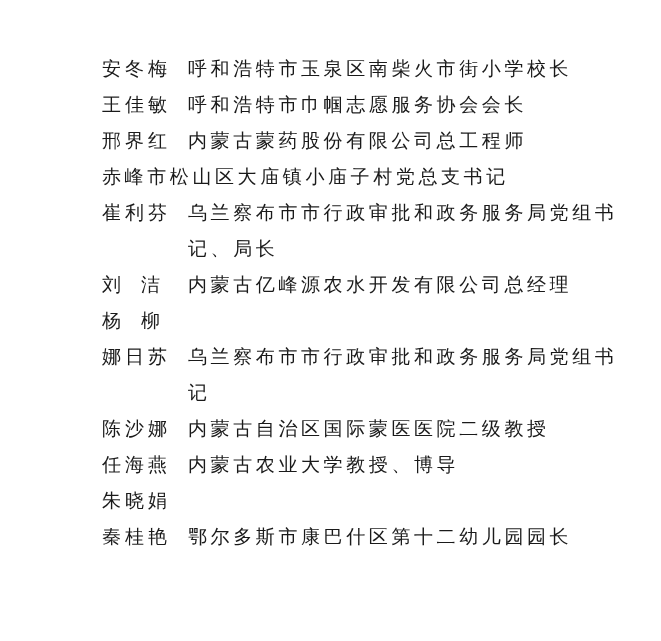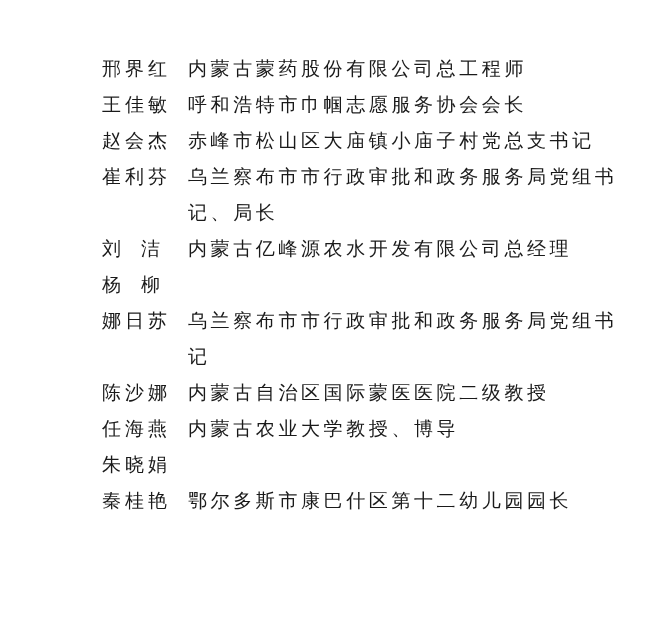--- a/index.html
+++ b/index.html
@@ -10,29 +10,32 @@
   .name { width: 86px; flex: 0 0 86px; font-size: 19px; line-height: 36px;
           letter-spacing: 4px; white-space: nowrap; }
   .name.two { letter-spacing: 0; display: flex; justify-content: space-between; width: 58px; flex: 0 0 58px; margin-right: 28px; }
   .title { flex: 1; font-size: 19px; line-height: 36px; letter-spacing: 3.6px; word-break: break-all; }
 </style>
 </head>
 <body>
 
 <div class="list">
   <div class="entry">
-    <span class="name">邢界红</span>
-    <span class="title">内蒙古蒙药股份有限公司总工程师</span>
+    <span class="name">安冬梅</span>
+    <span class="title">呼和浩特市玉泉区南柴火市街小学校长</span>
   </div>
   <div class="entry">
     <span class="name">王佳敏</span>
     <span class="title">呼和浩特市巾帼志愿服务协会会长</span>
   </div>
   <div class="entry">
-    <span class="name">赵会杰</span>
+    <span class="name">邢界红</span>
+    <span class="title">内蒙古蒙药股份有限公司总工程师</span>
+  </div>
+  <div class="entry">
     <span class="title">赤峰市松山区大庙镇小庙子村党总支书记</span>
   </div>
   <div class="entry">
     <span class="name">崔利芬</span>
     <span class="title">乌兰察布市市行政审批和政务服务局党组书记、局长</span>
   </div>
   <div class="entry">
     <span class="name two">
       <span>刘</span>
       <span>洁</span>

